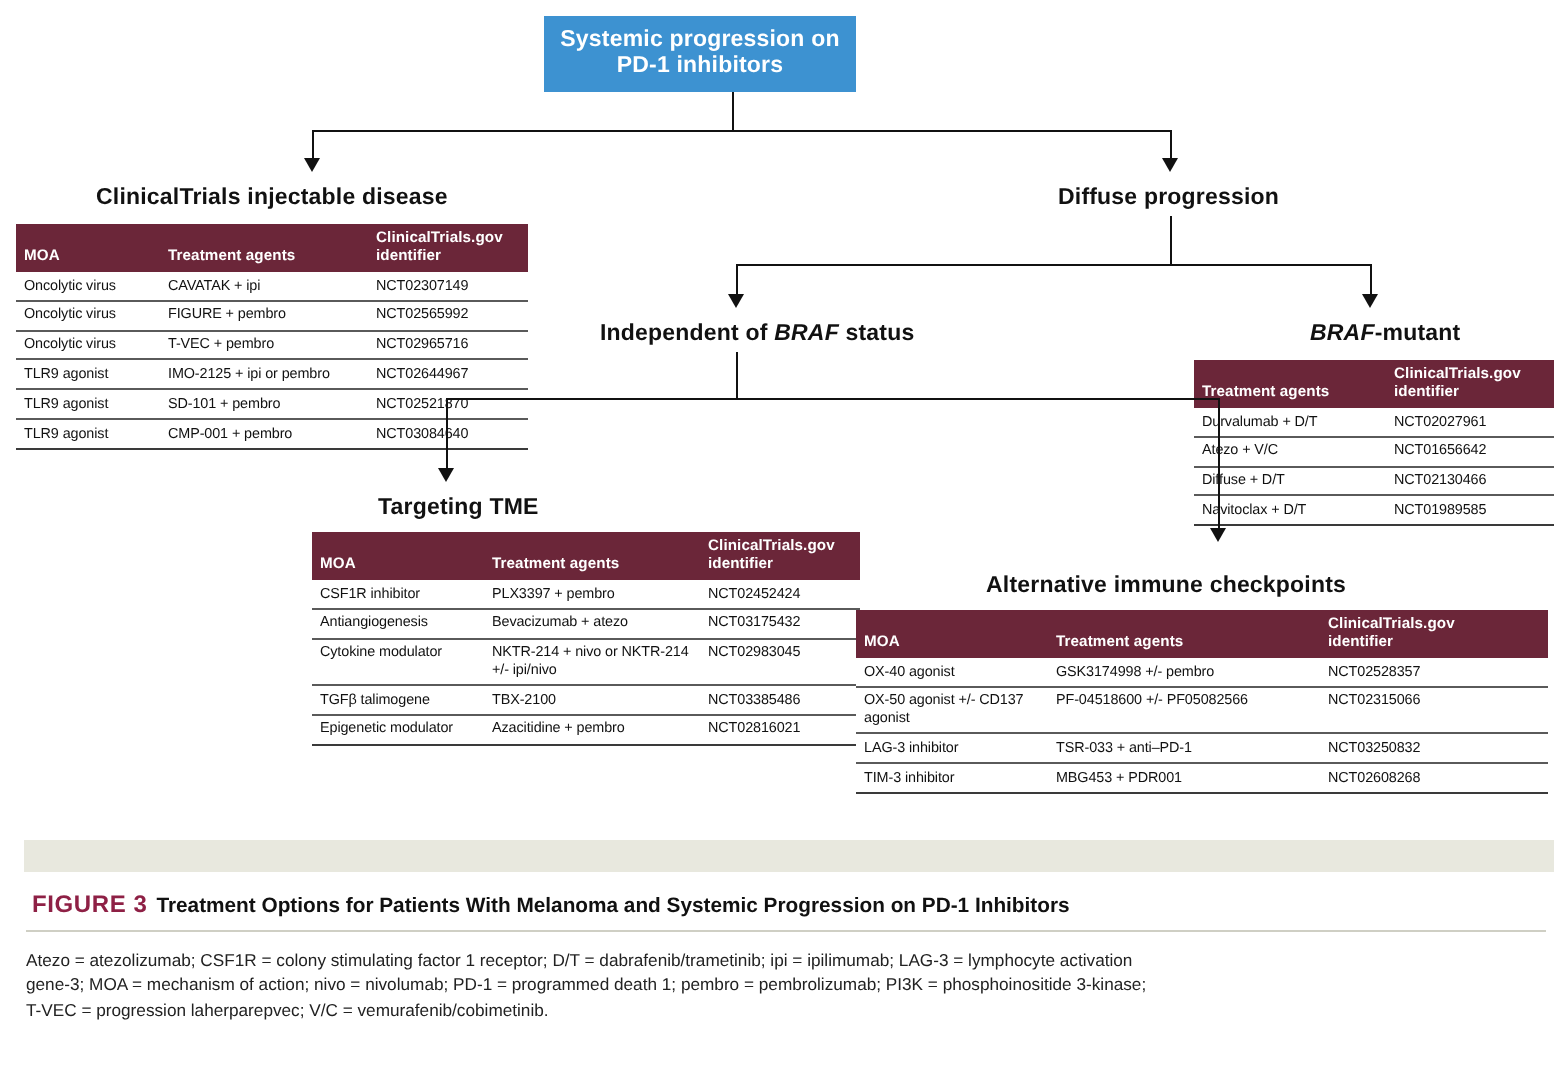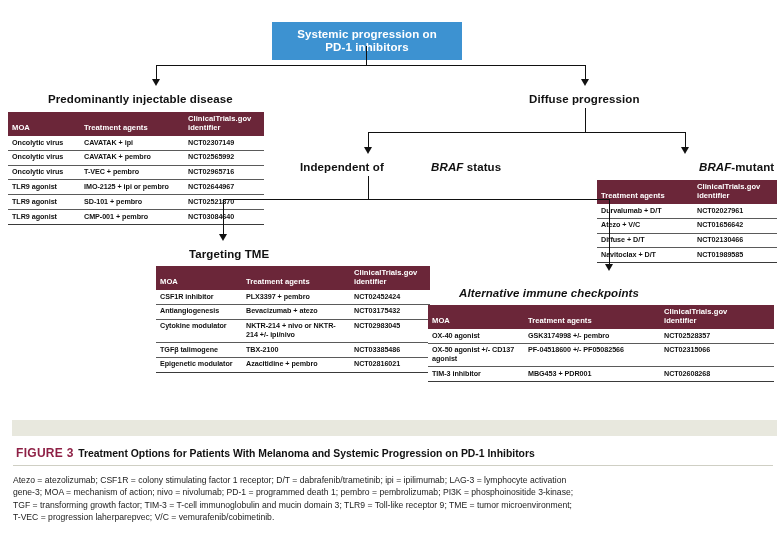--- a/index.html
+++ b/index.html
@@ -32,21 +32,21 @@
   .rootbox span{display:block;}
 
   
   .nodelabel{
     font-weight:bold;
     font-size:11.5px;
     color:#111;
     white-space:nowrap;
     letter-spacing:.1px;
   }
-  .nodelabel i{font-style:italic;margin-left:44px;}
+  .nodelabel i{font-style:italic;}
 
   
   .vline{background:#111;width:1.4px;}
   .hline{background:#111;height:1.4px;}
   .arrow{
     width:0;height:0;
     border-left:4.5px solid transparent;
     border-right:4.5px solid transparent;
     border-top:7px solid #111;
   }
@@ -68,21 +68,21 @@
     text-align:left;
     vertical-align:bottom;
     padding:3px 4px 3.5px 4px;
     letter-spacing:.05px;
   }
   table.ctab tbody td{
     border-bottom:.8px solid #5a5a5a;
     padding:2.6px 4px 2.6px 4px;
     vertical-align:top;
     color:#111;
-    font-weight:bold;
+    font-weight:normal;
     letter-spacing:-.05px;
   }
   table.ctab tbody tr:last-child td{border-bottom:.9px solid #3a3a3a;}
 
   
   .band{background:#e8e8de;}
   .figline{background:#cfcfc4;height:1px;}
   .figcap{
     font-size:10.4px;
     font-weight:bold;
@@ -95,38 +95,38 @@
     line-height:12.4px;
     color:#222;
     letter-spacing:0;
   }
 </style>
 </head>
 <body>
 
 <div id="canvas">
 
-  <div class="abs rootbox" style="left:272px;top:22px;width:190px;height:38px;">
+  <div class="abs rootbox" style="left:272px;top:8px;width:156px;height:38px;">
     <div>
       <span>Systemic progression on</span>
       <span>PD-1 inhibitors</span>
     </div>
   </div>
 
   <div class="abs vline" style="left:366px;top:46px;height:20px;"></div>
 
   <div class="abs hline" style="left:156px;top:65px;width:430px;"></div>
 
   <div class="abs vline" style="left:156px;top:65px;height:15px;"></div>
   <div class="abs arrow" style="left:152px;top:79px;"></div>
 
   <div class="abs vline" style="left:585px;top:65px;height:15px;"></div>
   <div class="abs arrow" style="left:581px;top:79px;"></div>
 
-  <div class="abs nodelabel" style="left:48px;top:93px;">Predominantly injectable disease</div>
+  <div class="abs nodelabel" style="left:48px;top:93px;">ClinicalTrials injectable disease</div>
 
   <div class="abs" style="left:8px;top:112px;width:256px;">
     <table class="ctab" style="width:256px;">
       <colgroup>
           <col style="width:72px">
           <col style="width:104px">
           <col style="width:80px">
         </colgroup>
       <thead>
         <tr>
@@ -139,21 +139,21 @@
         </tr>
       </thead>
       <tbody>
         <tr>
           <td>Oncolytic virus</td>
           <td>CAVATAK + ipi</td>
           <td>NCT02307149</td>
         </tr>
         <tr>
           <td>Oncolytic virus</td>
-          <td>CAVATAK + pembro</td>
+          <td>FIGURE + pembro</td>
           <td>NCT02565992</td>
         </tr>
         <tr>
           <td>Oncolytic virus</td>
           <td>T-VEC + pembro</td>
           <td>NCT02965716</td>
         </tr>
         <tr>
           <td>TLR9 agonist</td>
           <td>IMO-2125 + ipi or pembro</td>
@@ -275,21 +275,21 @@
         </tr>
         <tr>
           <td>Epigenetic modulator</td>
           <td>Azacitidine + pembro</td>
           <td>NCT02816021</td>
         </tr>
       </tbody>
     </table>
   </div>
 
-  <div class="abs nodelabel" style="left:459px;top:287px;font-style:italic;">Alternative immune checkpoints</div>
+  <div class="abs nodelabel" style="left:493px;top:287px;">Alternative immune checkpoints</div>
 
   <div class="abs" style="left:428px;top:305px;width:346px;">
     <table class="ctab" style="width:346px;">
       <colgroup>
           <col style="width:96px">
           <col style="width:136px">
           <col style="width:114px">
         </colgroup>
       <thead>
         <tr>
@@ -306,37 +306,41 @@
           <td>OX-40 agonist</td>
           <td>GSK3174998 +/- pembro</td>
           <td>NCT02528357</td>
         </tr>
         <tr>
           <td>OX-50 agonist +/- CD137 agonist</td>
           <td>PF-04518600 +/- PF05082566</td>
           <td>NCT02315066</td>
         </tr>
         <tr>
+          <td>LAG-3 inhibitor</td>
+          <td>TSR-033 + anti–PD-1</td>
+          <td>NCT03250832</td>
+        </tr>
+        <tr>
           <td>TIM-3 inhibitor</td>
           <td>MBG453 + PDR001</td>
           <td>NCT02608268</td>
         </tr>
       </tbody>
     </table>
   </div>
 
   <div class="abs band" style="left:12px;top:420px;width:765px;height:16px;"></div>
 
   <div class="abs" style="left:16px;top:443px;width:760px;">
     <span class="figtag">FIGURE 3</span>
     <span class="figcap">Treatment Options for Patients With Melanoma and Systemic Progression on PD-1 Inhibitors</span>
   </div>
 
   <div class="abs figline" style="left:13px;top:465px;width:760px;"></div>
 
   <div class="abs foot" style="left:13px;top:474px;width:762px;">
     <div>Atezo = atezolizumab; CSF1R = colony stimulating factor 1 receptor; D/T = dabrafenib/trametinib; ipi = ipilimumab; LAG-3 = lymphocyte activation</div>
     <div>gene-3; MOA = mechanism of action; nivo = nivolumab; PD-1 = programmed death 1; pembro = pembrolizumab; PI3K = phosphoinositide 3-kinase;</div>
-    <div>TGF = transforming growth factor; TIM-3 = T-cell immunoglobulin and mucin domain 3; TLR9 = Toll-like receptor 9; TME = tumor microenvironment;</div>
     <div>T-VEC = progression laherparepvec; V/C = vemurafenib/cobimetinib.</div>
   </div>
 
 </div>
 
 </body></html>

